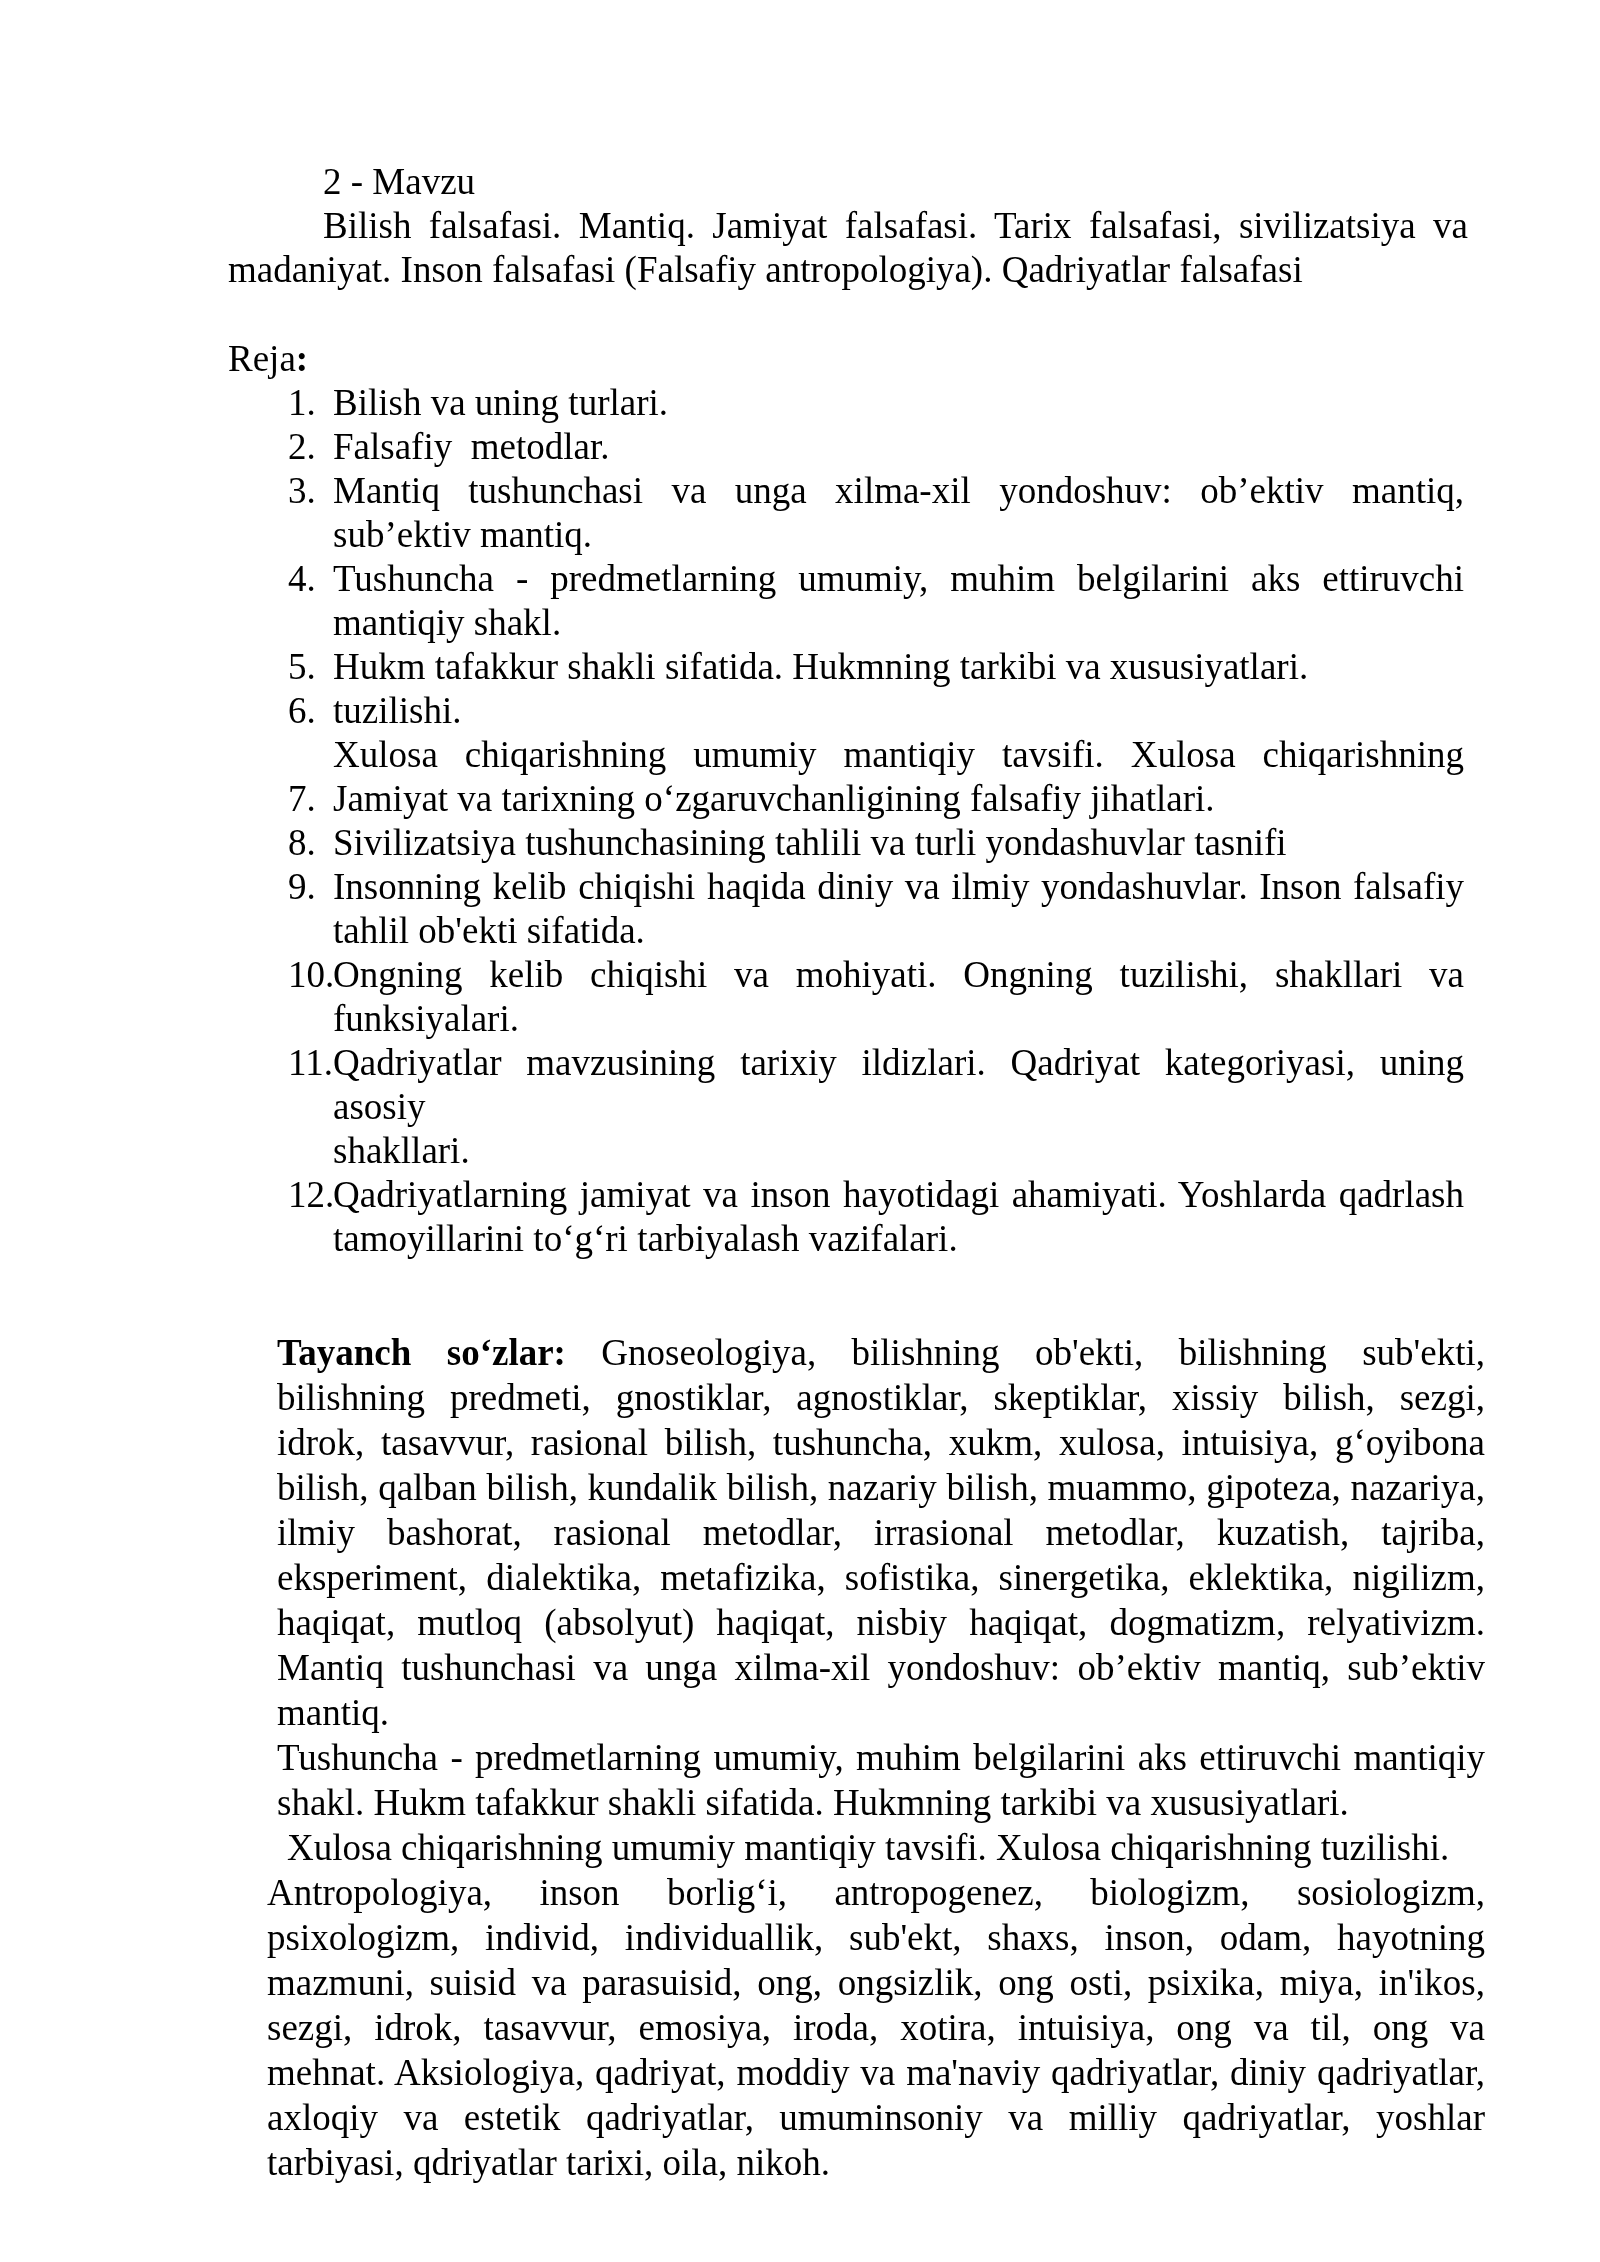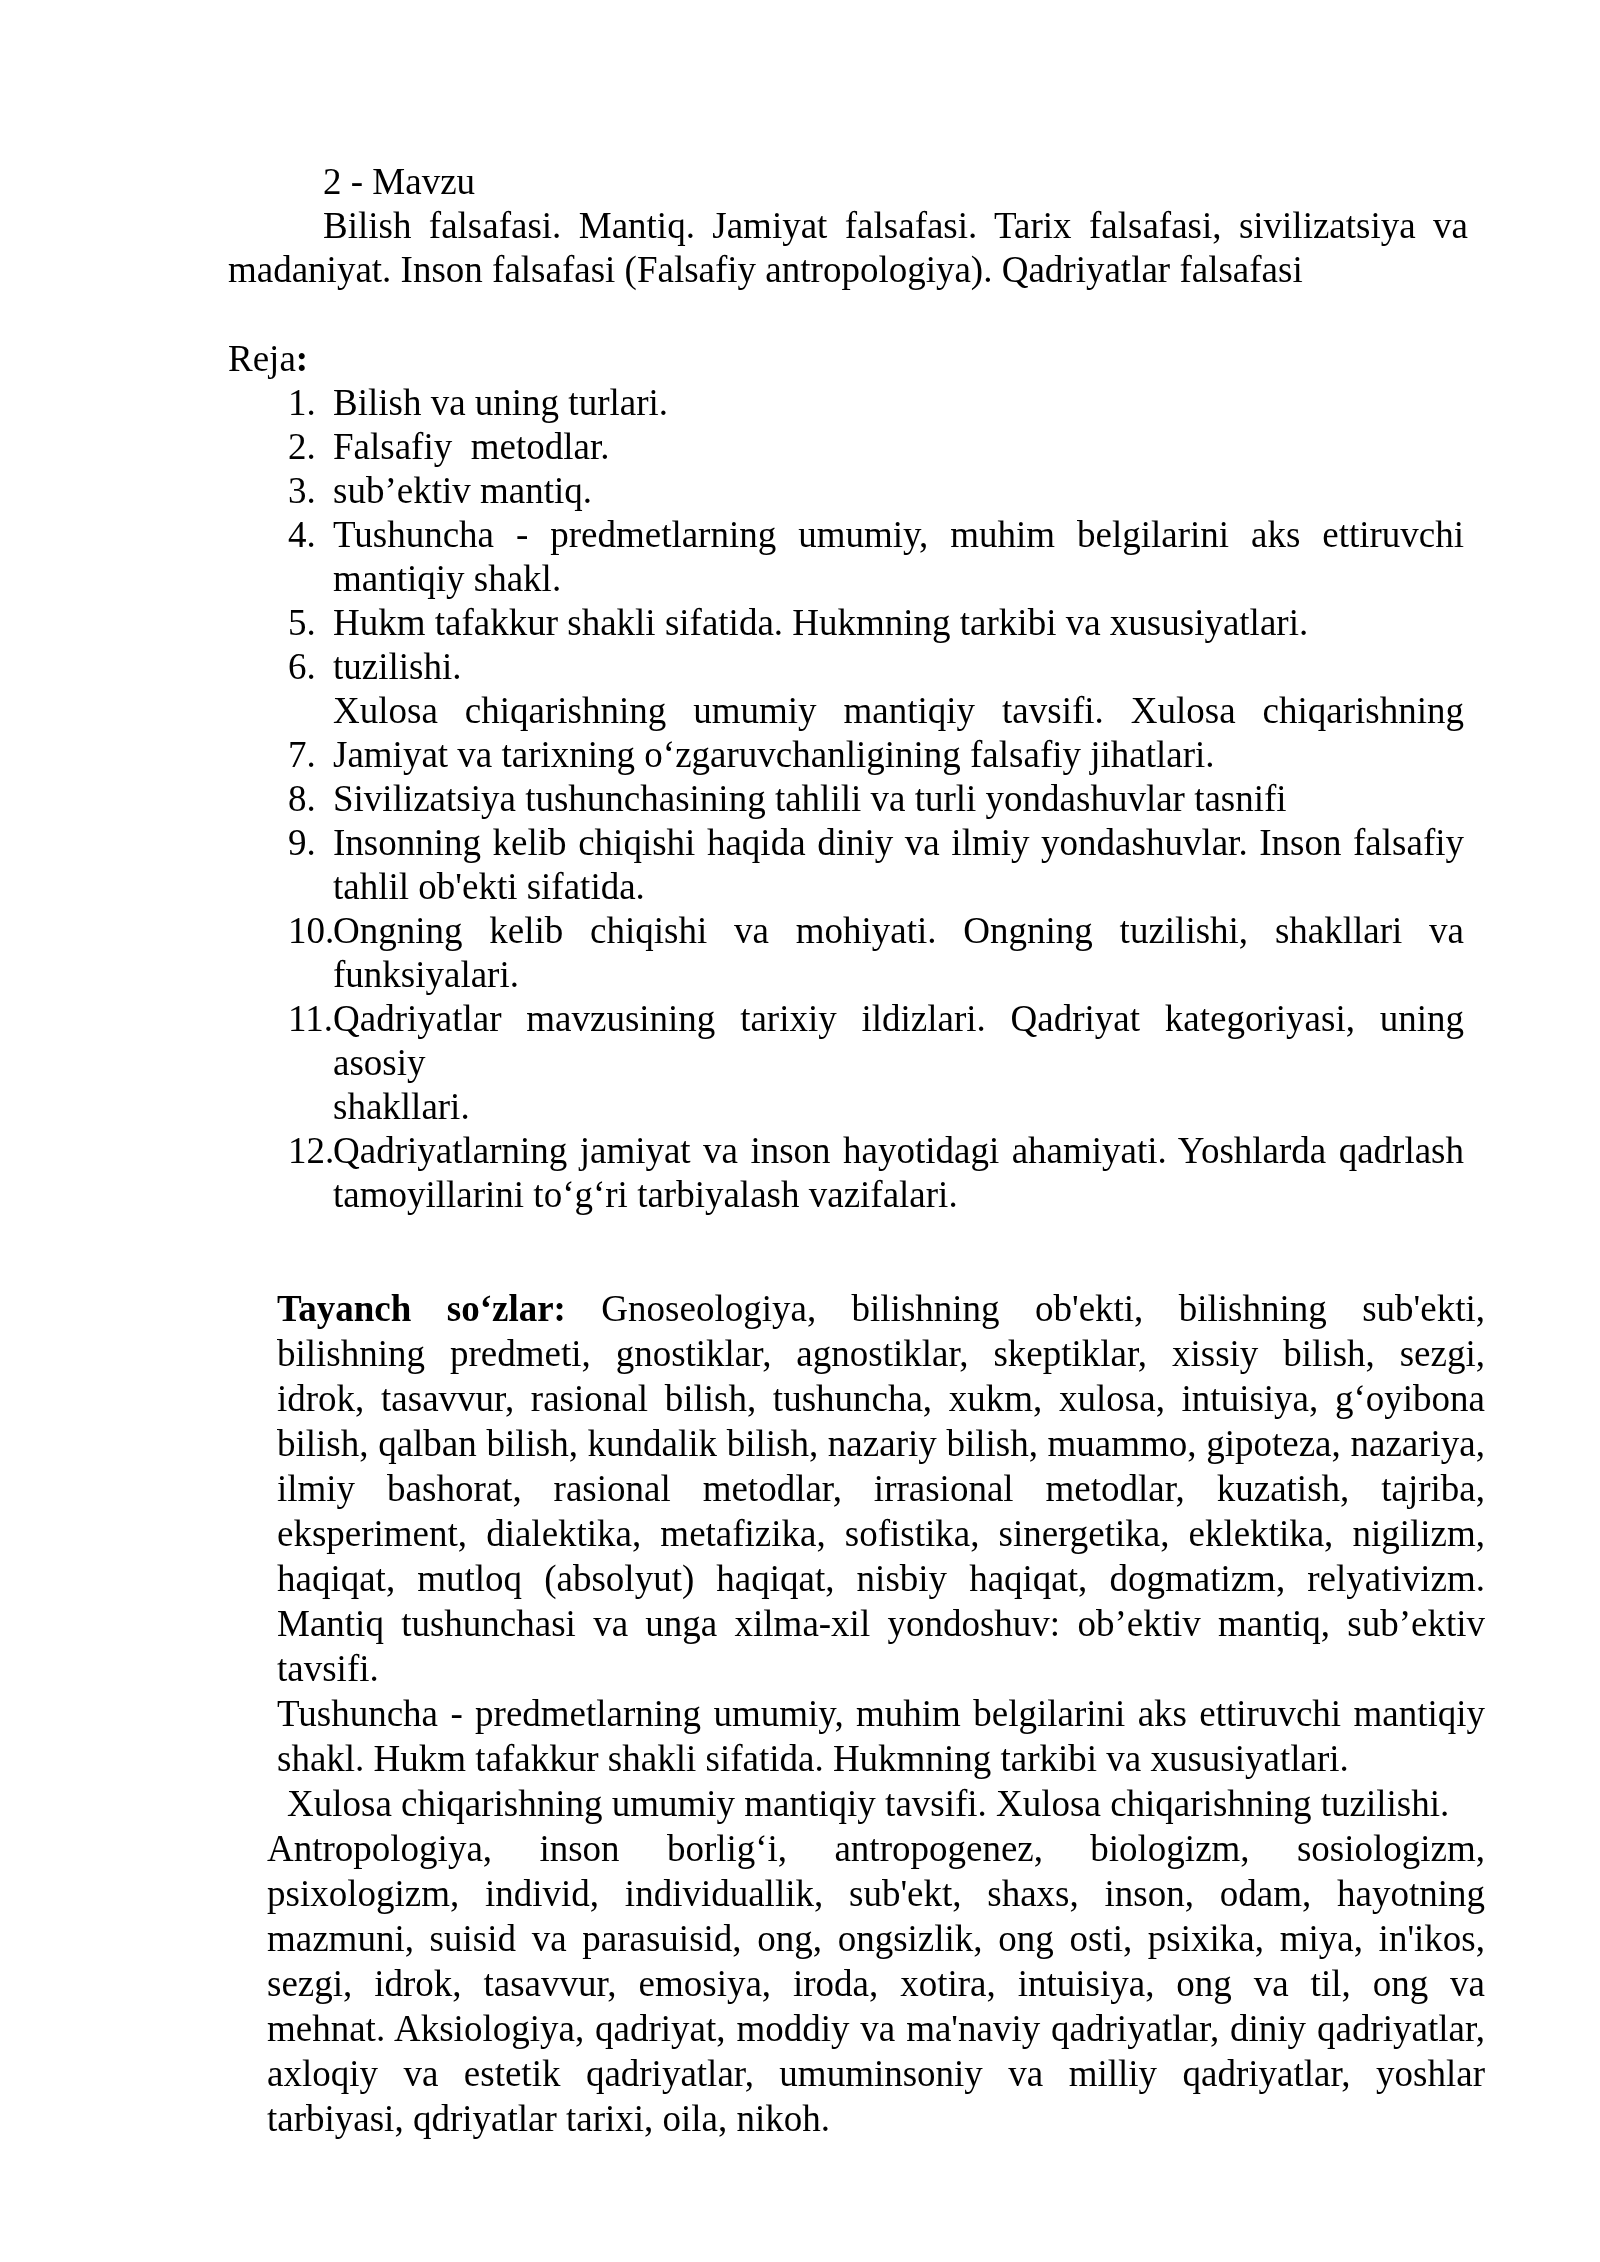--- a/index.html
+++ b/index.html
@@ -46,20 +46,21 @@
       <div class="plan-item">
         <span class="num">1.</span>
         <div class="line plain">Bilish va uning turlari.</div>
       </div>
       <div class="plan-item">
         <span class="num">2.</span>
         <div class="line plain">Falsafiy  metodlar.</div>
       </div>
       <div class="plan-item">
         <span class="num">3.</span>
+        <div class="line justify">Mantiq tushunchasi va unga xilma-xil yondoshuv: ob’ektiv mantiq,</div>
         <div class="line plain">sub’ektiv mantiq.</div>
       </div>
       <div class="plan-item">
         <span class="num">4.</span>
         <div class="line justify">Tushuncha - predmetlarning umumiy, muhim belgilarini aks ettiruvchi</div>
         <div class="line plain">mantiqiy shakl.</div>
       </div>
       <div class="plan-item">
         <span class="num">5.</span>
         <div class="line plain">Hukm tafakkur shakli sifatida. Hukmning tarkibi va xususiyatlari.</div>
@@ -101,21 +102,21 @@
 
   <div class="keywords" id="keywords-block">
     <div class="line justify"><b class="lead-label">Tayanch soʻzlar:</b> <span>Gnoseologiya, bilishning ob'ekti, bilishning sub'ekti,</span></div>
   <div class="line justify">bilishning predmeti, gnostiklar, agnostiklar, skeptiklar, xissiy bilish, sezgi,</div>
       <div class="line justify">idrok, tasavvur, rasional bilish, tushuncha, xukm, xulosa, intuisiya, gʻoyibona</div>
       <div class="line justify">bilish, qalban bilish, kundalik bilish, nazariy bilish, muammo, gipoteza, nazariya,</div>
       <div class="line justify">ilmiy bashorat, rasional metodlar, irrasional metodlar, kuzatish, tajriba,</div>
       <div class="line justify">eksperiment, dialektika, metafizika, sofistika, sinergetika, eklektika, nigilizm,</div>
       <div class="line justify">haqiqat, mutloq (absolyut) haqiqat, nisbiy haqiqat, dogmatizm, relyativizm.</div>
       <div class="line justify">Mantiq tushunchasi va unga xilma-xil yondoshuv: ob’ektiv mantiq, sub’ektiv</div>
-      <div class="line plain">tavsifi.</div>
+      <div class="line plain">mantiq.</div>
       <div class="line justify">Tushuncha - predmetlarning umumiy, muhim belgilarini aks ettiruvchi mantiqiy</div>
       <div class="line plain">shakl. Hukm tafakkur shakli sifatida. Hukmning tarkibi va xususiyatlari.</div>
       <div class="line plain xulosa">Xulosa chiqarishning umumiy mantiqiy tavsifi. Xulosa chiqarishning tuzilishi.</div>
       <div class="line justify antro">Antropologiya, inson borligʻi, antropogenez, biologizm, sosiologizm,</div>
       <div class="line justify antro">psixologizm, individ, individuallik, sub'ekt, shaxs, inson, odam, hayotning</div>
       <div class="line justify antro">mazmuni, suisid va parasuisid, ong, ongsizlik, ong osti, psixika, miya, in'ikos,</div>
       <div class="line justify antro">sezgi, idrok, tasavvur, emosiya, iroda, xotira, intuisiya, ong va til, ong va</div>
       <div class="line justify antro">mehnat. Aksiologiya, qadriyat, moddiy va ma'naviy qadriyatlar, diniy qadriyatlar,</div>
       <div class="line justify antro">axloqiy va estetik qadriyatlar, umuminsoniy va milliy qadriyatlar, yoshlar</div>
       <div class="line plain antro">tarbiyasi, qdriyatlar tarixi, oila, nikoh.</div>

